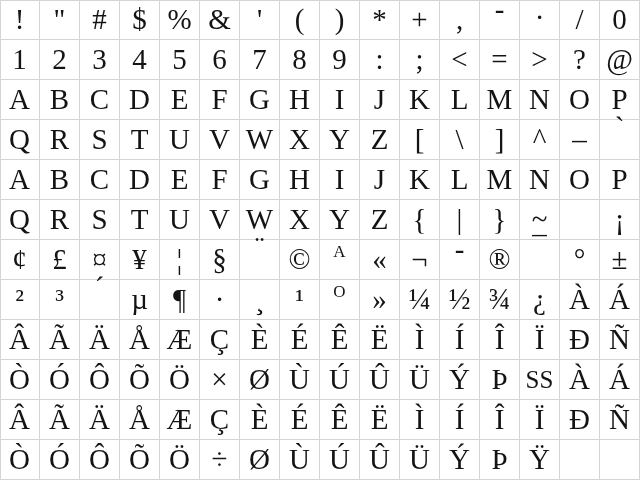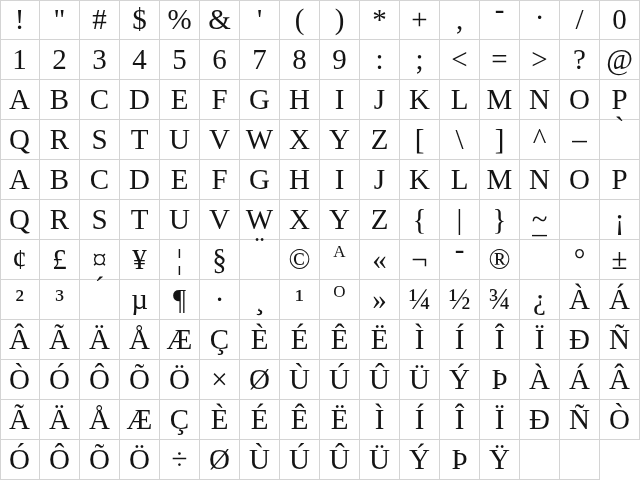--- a/index.html
+++ b/index.html
@@ -514,20 +514,23 @@
     <div class="cell">
       <span>Ü</span>
     </div>
     <div class="cell">
       <span>Ý</span>
     </div>
     <div class="cell">
       <span>Þ</span>
     </div>
     <div class="cell">
+      <span class="small">SS</span>
+    </div>
+    <div class="cell">
       <span>À</span>
     </div>
     <div class="cell">
       <span>Á</span>
     </div>
     <div class="cell">
       <span>Â</span>
     </div>
     <div class="cell">
       <span>Ã</span>

